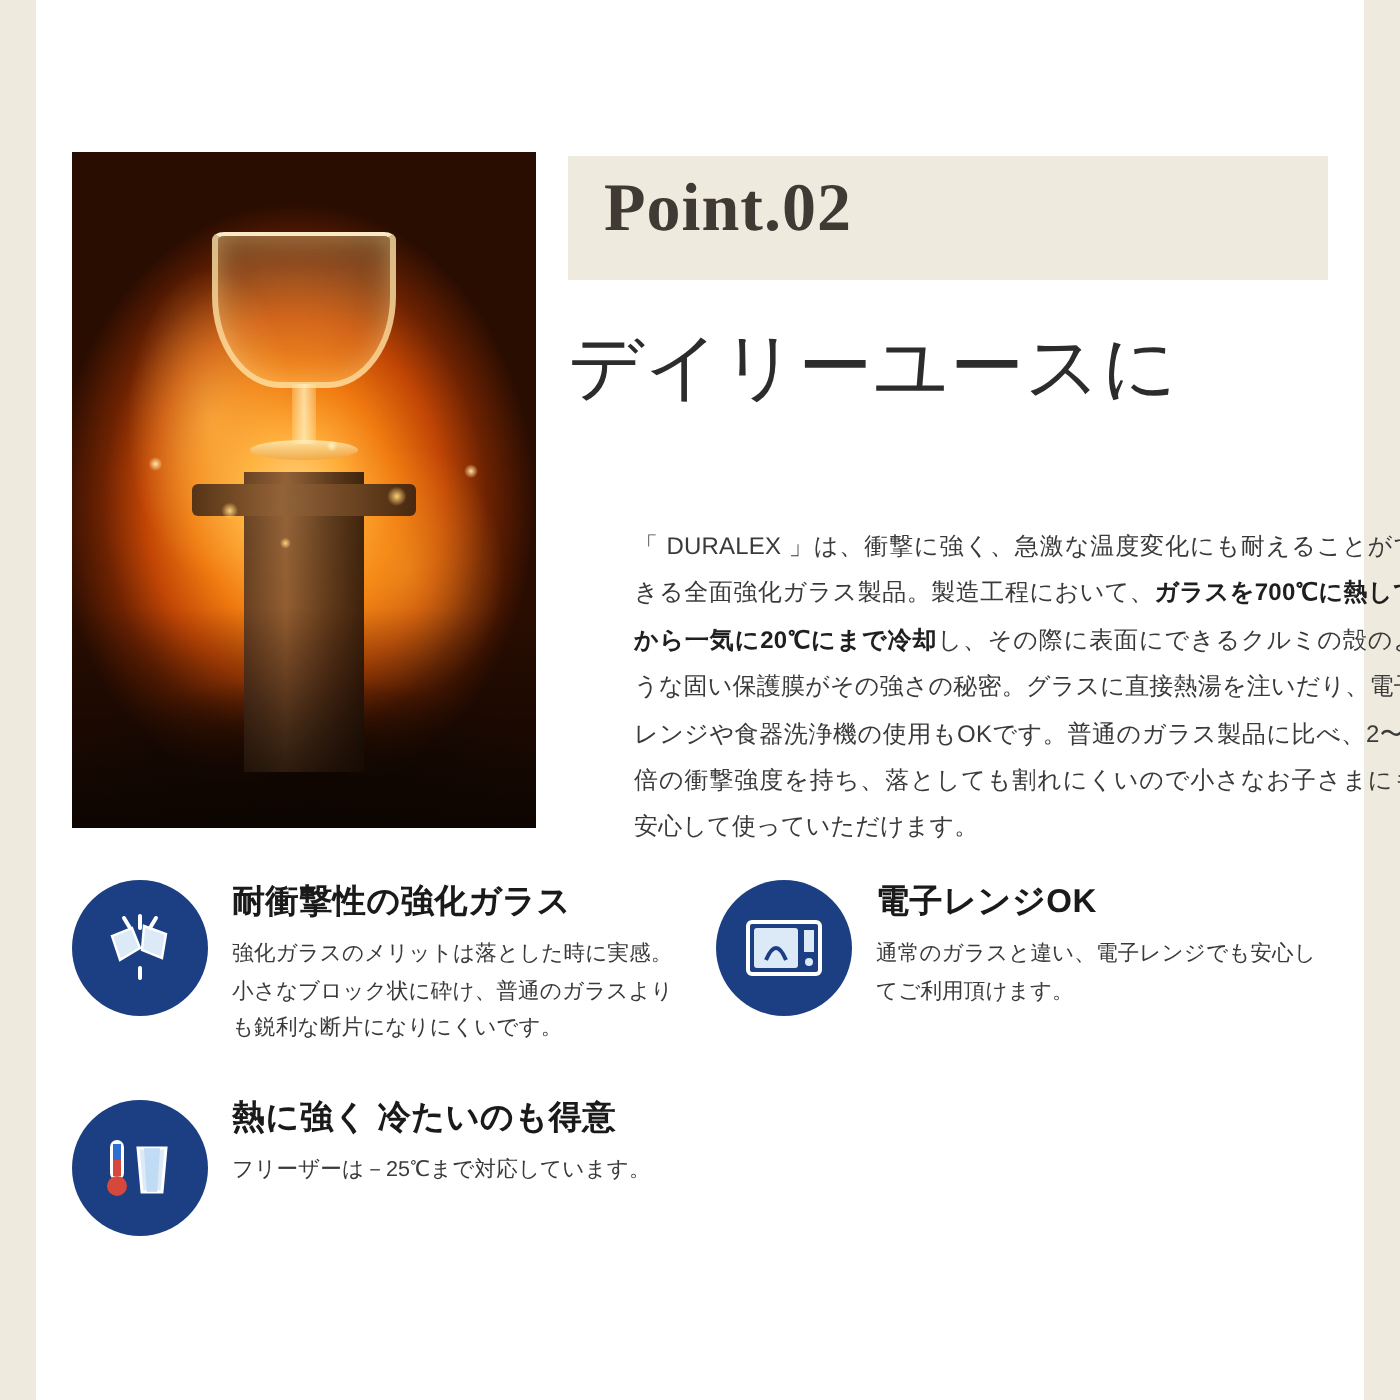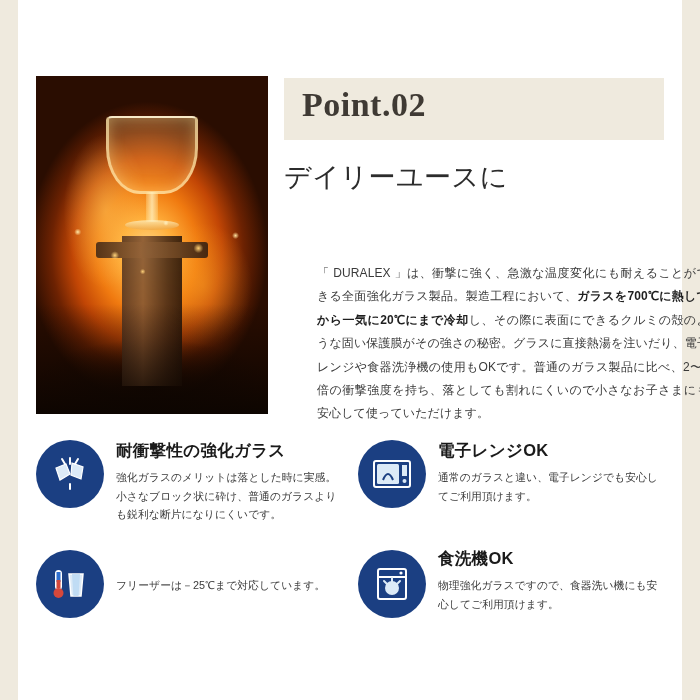--- a/index.html
+++ b/index.html
@@ -125,21 +125,21 @@
     font-weight: bold;
     color: #3f3a34;
     letter-spacing: 0.5px;
   }
 
   
   .headline {
     position: absolute;
     left: 284px; top: 158px;
     width: 390px;
-    font-size: 27px;
+    font-size: 37px;
     line-height: 1.42;
     color: #2c2c2c;
     font-weight: normal;
     letter-spacing: 0.5px;
   }
 
   
   .body-copy {
     position: absolute;
     left: 284px; top: 262px;
@@ -262,33 +262,21 @@
       <div class="badge">
         <svg width="42" height="38" viewBox="0 0 42 38" aria-hidden="true">
           <rect x="6" y="5" width="7" height="20" rx="3.5" fill="#ffffff"></rect>
           <rect x="7.5" y="7" width="4" height="10" fill="#2e6fd0"></rect>
           <rect x="7.5" y="15" width="4" height="8" fill="#d6483b"></rect>
           <circle cx="9.5" cy="28" r="5" fill="#d6483b"></circle>
           <path d="M20 9 h14 l-2 22 h-10 z" fill="#dceaf7" stroke="#ffffff" stroke-width="1.5"></path>
           <path d="M23 9 h8 l-1.4 22 h-5.2 z" fill="#b9d8f2" opacity=".8"></path>
         </svg>
       </div>
+      <div class="feature-title">熱に強く 冷たいのも得意</div>
       <div class="feature-desc">
         <div>フリーザーは－25℃まで対応しています。</div>
       </div>
     </div>
 
-    <div class="feature f3">
-      <div class="badge">
-        <svg width="40" height="38" viewBox="0 0 40 38" aria-hidden="true">
-          <rect x="6" y="4" width="28" height="30" rx="2" fill="none" stroke="#ffffff" stroke-width="2"></rect>
-          <line x1="6" y1="12" x2="34" y2="12" stroke="#ffffff" stroke-width="2"></line>
-          <circle cx="20" cy="23" r="7" fill="#dceaf7"></circle>
-          <path d="M20 17 v-4 M15 19 l-3 -3 M25 19 l3 -3" stroke="#dceaf7" stroke-width="2" stroke-linecap="round"></path>
-          <circle cx="29" cy="8" r="1.6" fill="#ffffff"></circle>
-        </svg>
-      </div>
-      <div class="feature-title">食洗機OK</div>
-      <div class="feature-desc">物理強化ガラスですので、食器洗い機にも安心してご利用頂けます。</div>
-    </div>
 
   </div>
 </div>
 
 </body></html>

